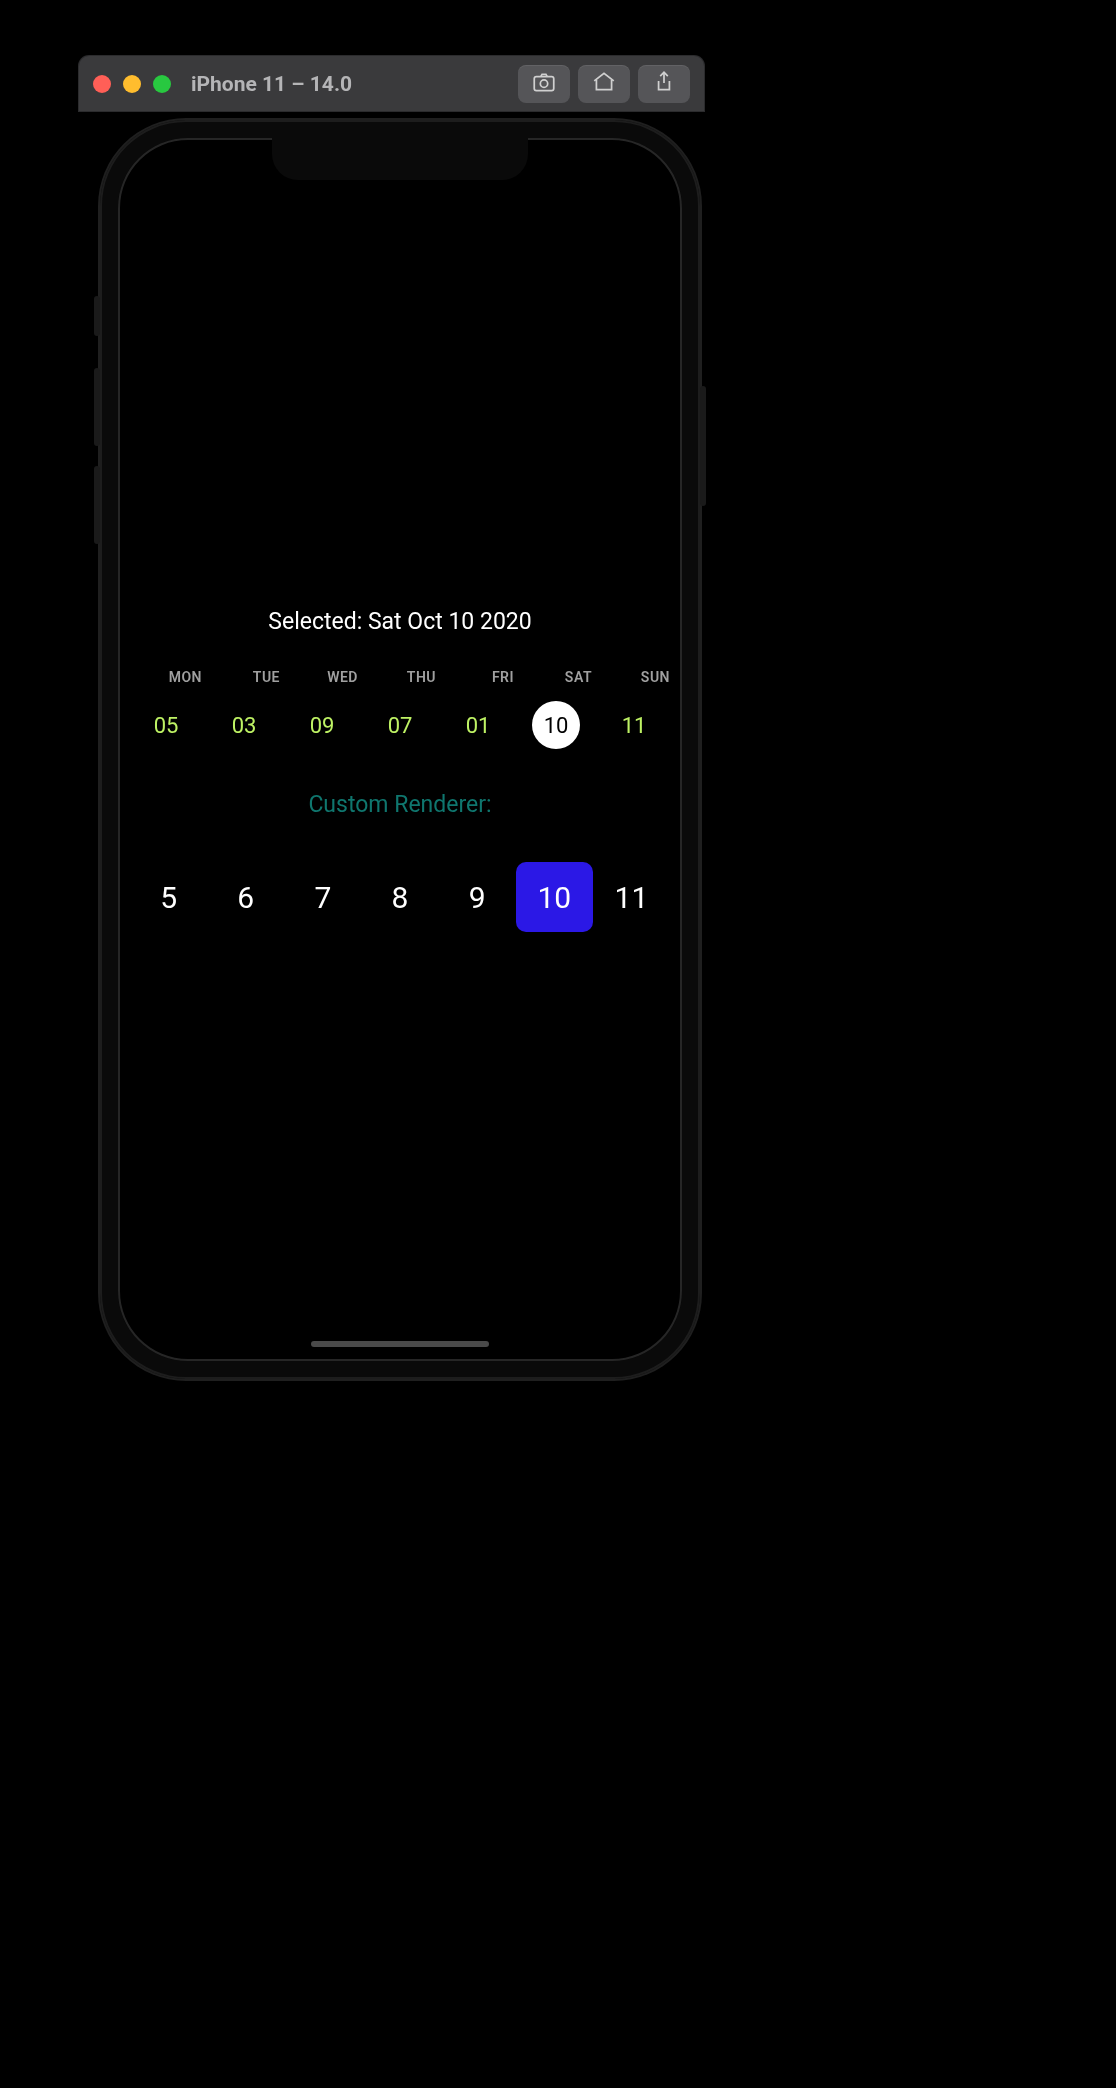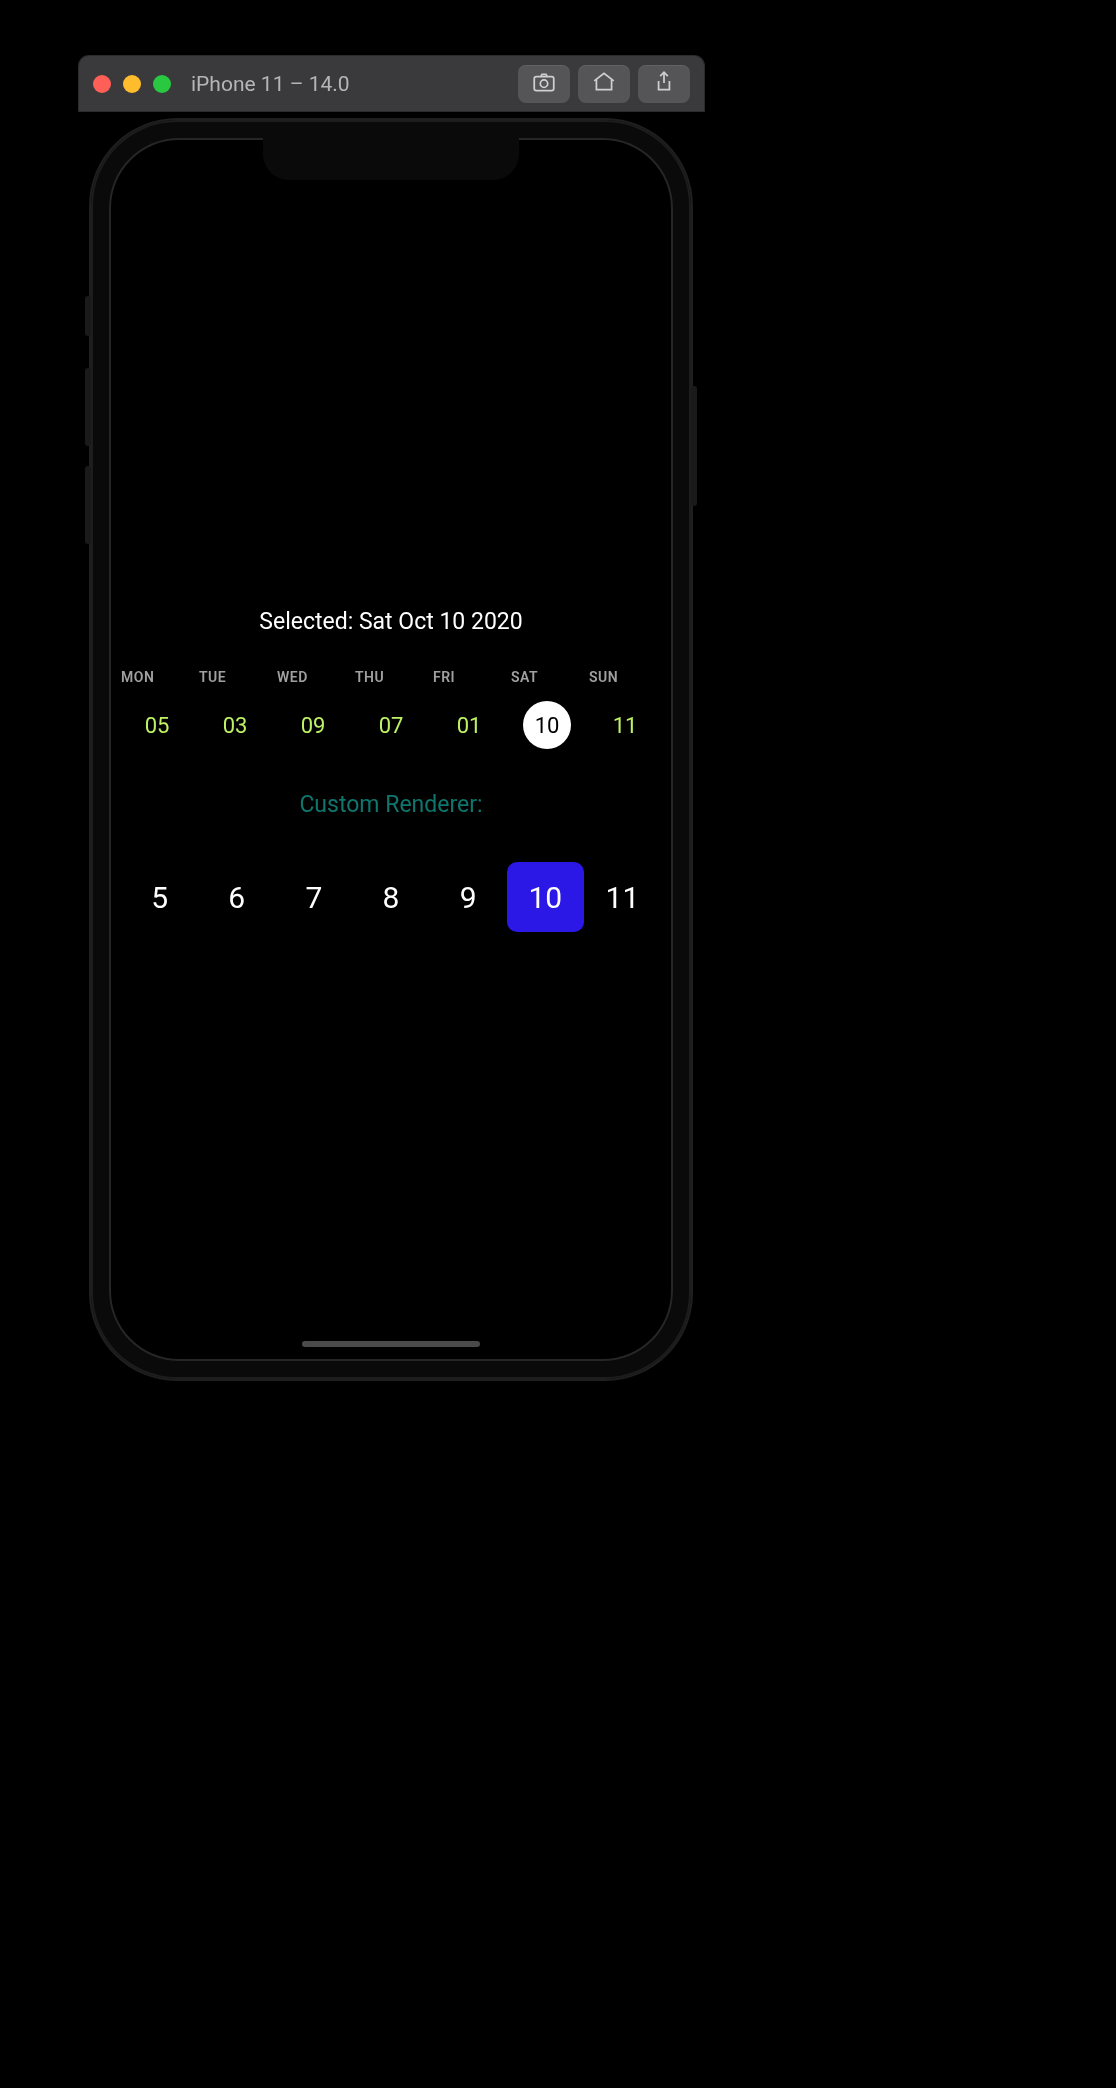--- a/index.html
+++ b/index.html
@@ -34,21 +34,21 @@
   .tl {
     width: 18px; height: 18px; border-radius: 50%;
   }
   .tl.red   { background: #ff5f57; }
   .tl.yellow{ background: #ffbd2e; }
   .tl.green { background: #28c840; }
   .titlebar-title {
     color: #b5b5b7;
     font-size: 21px;
     margin-left: 20px;
-    font-weight: 400;
+    font-weight: 700;
   }
   .titlebar-buttons {
     margin-left: auto;
     display: flex;
     gap: 8px;
   }
   .tb-btn {
     width: 52px;
     height: 38px;
     background: #555558;
@@ -57,21 +57,21 @@
     align-items: center;
     justify-content: center;
     box-shadow: inset 0 1px 0 rgba(255,255,255,0.08);
   }
   .tb-btn svg { width: 26px; height: 26px; }
 
   
   .phone {
     position: absolute;
     top: 120px;
-    left: 91px;
+    left: 100px;
     width: 600px;
     height: 1259px;
     background: #0a0a0a;
     border-radius: 86px;
     box-shadow: 0 0 0 2px #1f1f1f, inset 0 0 0 2px #1d1d1d;
   }
   .phone-inner {
     position: absolute;
     top: 18px; left: 18px; right: 18px; bottom: 18px;
     border-radius: 70px;
@@ -127,21 +127,21 @@
   }
 
   .week-row {
     margin-top: 34px;
     display: flex;
     justify-content: space-between;
     padding: 0 12px;
   }
   .day-col {
     width: 72px;
-    text-align: left;
+    text-align: right;
   }
   .dow {
     font-size: 14px;
     font-weight: 600;
     color: #a0a0a0;
     letter-spacing: 0.5px;
   }
   .date-pill-wrap {
     margin-top: 16px;
     height: 48px;

